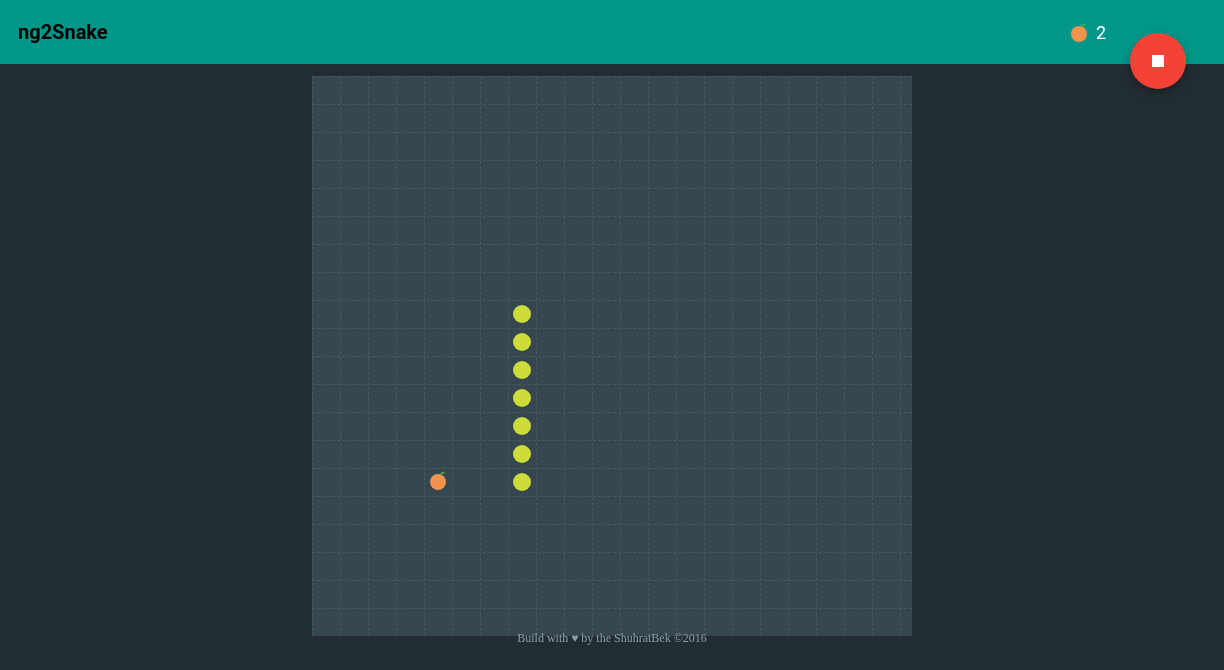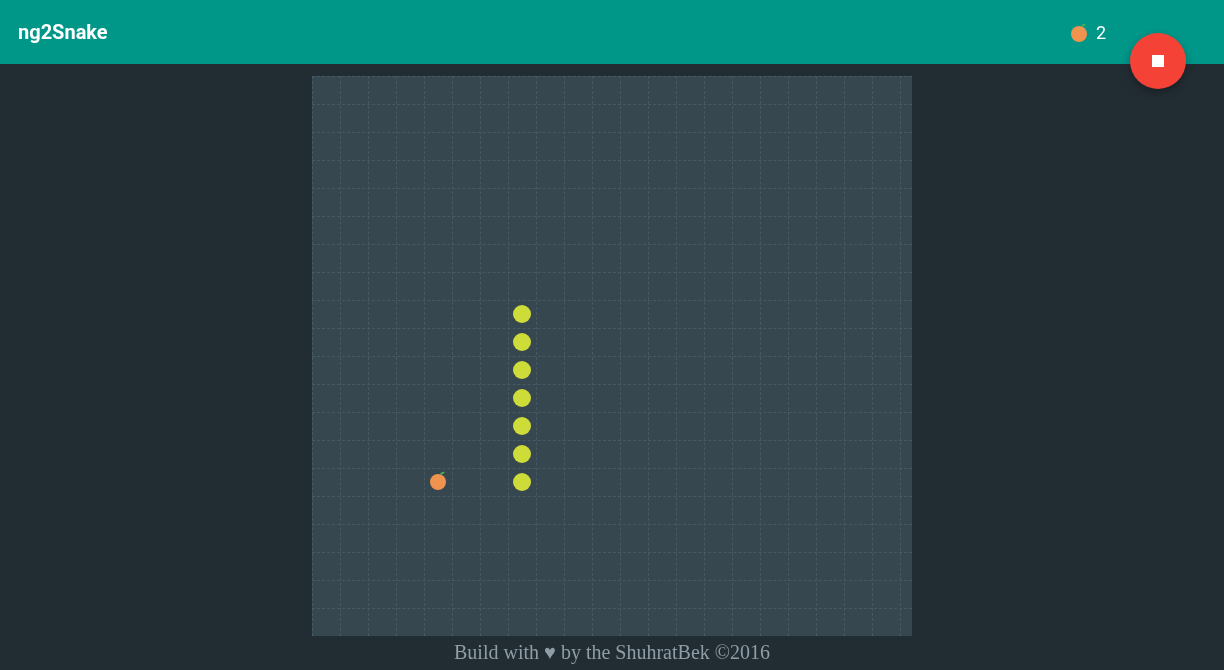--- a/index.html
+++ b/index.html
@@ -12,21 +12,21 @@
   .header {
     width: 100%;
     height: 64px;
     background: #009688;
     display: flex;
     align-items: center;
     justify-content: space-between;
     padding: 0 18px;
   }
   .title {
-    color: #ffffff;
+    color: #000000;
     font-size: 20px;
     font-weight: 700;
   }
   .score-wrap {
     display: flex;
     align-items: center;
     gap: 6px;
     color: #ffffff;
     font-size: 18px;
     margin-right: 100px;
@@ -93,26 +93,26 @@
     top: 50%; left: 50%;
     transform: translate(-50%, -50%);
   }
   .fruit-on-board {
     position: absolute;
     top: 50%; left: 50%;
     transform: translate(-50%, -50%);
   }
   .footer {
     position: absolute;
-    bottom: 6px;
+    bottom: 24px;
     left: 0; right: 0;
     text-align: center;
     color: #8f9ea6;
     font-family: Georgia, "Times New Roman", serif;
-    font-size: 20px;
+    font-size: 12px;
   }
   .footer .heart { color: #8f9ea6; }
 </style>
 </head>
 <body>
 
 <div class="header">
   <div class="title">ng2Snake</div>
   <div class="score-wrap">
     <span class="fruit-icon">

